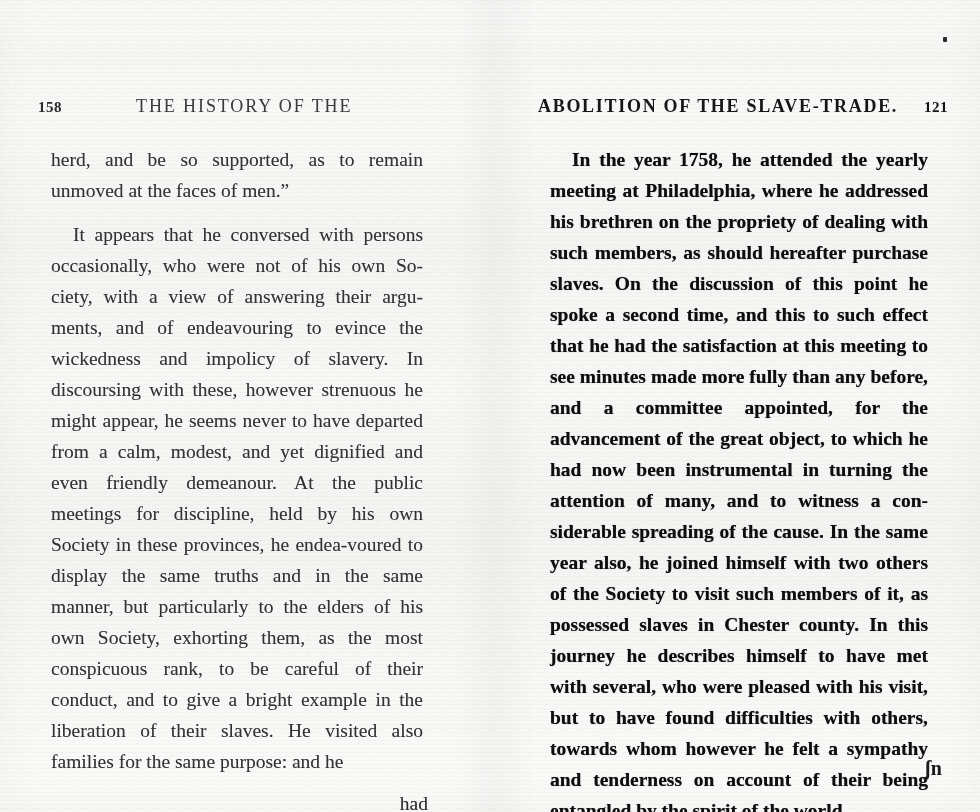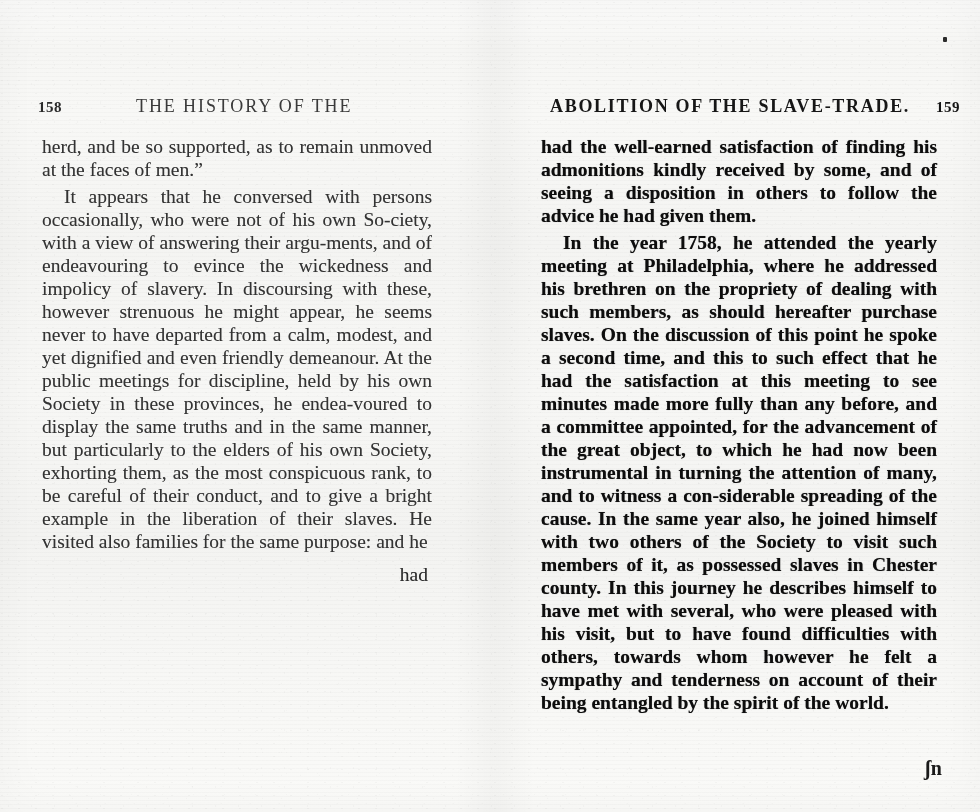--- a/index.html
+++ b/index.html
@@ -97,21 +97,21 @@
 
   
   .running-head {
     position: absolute;
     height: 20px;
     display: flex;
     align-items: baseline;
     font-family: "Liberation Serif", "DejaVu Serif", serif;
   }
   .page-left .running-head  { top: 96px; left: 38px;  width: 400px; }
-  .page-right .running-head { top: 96px; left: 60px;  width: 404px; }
+  .page-right .running-head { top: 96px; left: 48px;  width: 404px; }
 
   .folio {
     font-size: 15px;
     font-weight: 700;
     letter-spacing: 0.5px;
     color: #1d1d1d;
     white-space: nowrap;
   }
   .page-left .folio  { color: #2a2a2a; }
   .page-right .folio { color: #141414; }
@@ -148,24 +148,24 @@
   }
   .page-right .col-body {
     left: 47px;
     width: 404px;
     color: #0d0d0d;
     font-size: 19.5px;
     font-weight: 700;
   }
 
   .para {
-    margin: 4px;
+    margin: 13px;
     text-align: justify;
     text-justify: inter-word;
-    line-height: 23px;
+    line-height: 31px;
     text-indent: 0;
     hyphens: none;
   }
   .para.indent { text-indent: 22px; }
   .para + .para { margin-top: 0; }
 
   
   .para::after {
     content: "";
     display: inline-block;
@@ -224,25 +224,24 @@
         <p class="para indent no-stretch">It appears that he conversed with persons occasionally, who were not of his own So-ciety, with a view of answering their argu-ments, and of endeavouring to evince the wickedness and impolicy of slavery. In discoursing with these, however strenuous he might appear, he seems never to have departed from a calm, modest, and yet dignified and even friendly demeanour. At the public meetings for discipline, held by his own Society in these provinces, he endea-voured to display the same truths and in the same manner, but particularly to the elders of his own Society, exhorting them, as the most conspicuous rank, to be careful of their conduct, and to give a bright example in the liberation of their slaves. He visited also families for the same purpose: and he</p>
         <p class="catchword">had</p>
       </div>
 
     </div>
 
     <div class="book-page page-right">
 
       <div class="running-head">
         <span class="head-title">ABOLITION OF THE SLAVE-TRADE.</span>
-        <span class="folio">159</span>
+        <span class="folio">121</span>
       </div>
 
       <div class="col-body">
-        <p class="para no-stretch">had the well-earned satisfaction of finding his admonitions kindly received by some, and of seeing a disposition in others to follow the advice he had given them.</p>
         <p class="para indent no-stretch">In the year 1758, he attended the yearly meeting at Philadelphia, where he addressed his brethren on the propriety of dealing with such members, as should hereafter purchase slaves. On the discussion of this point he spoke a second time, and this to such effect that he had the satisfaction at this meeting to see minutes made more fully than any before, and a committee appointed, for the advancement of the great object, to which he had now been instrumental in turning the attention of many, and to witness a con-siderable spreading of the cause. In the same year also, he joined himself with two others of the Society to visit such members of it, as possessed slaves in Chester county. In this journey he describes himself to have met with several, who were pleased with his visit, but to have found difficulties with others, towards whom however he felt a sympathy and tenderness on account of their being entangled by the spirit of the world.</p>
       </div>
 
       <div class="signature-mark">ʃn</div>
 
     </div>
 
   </div>
 </div>
 

